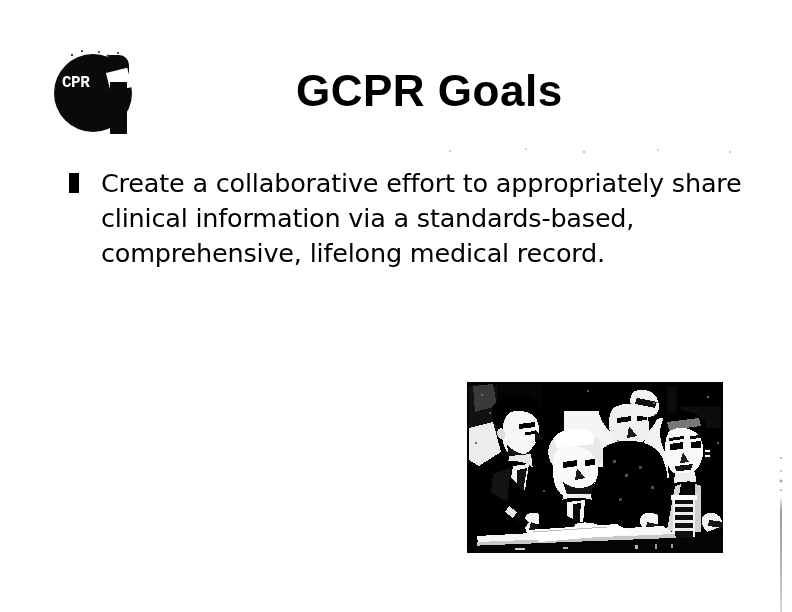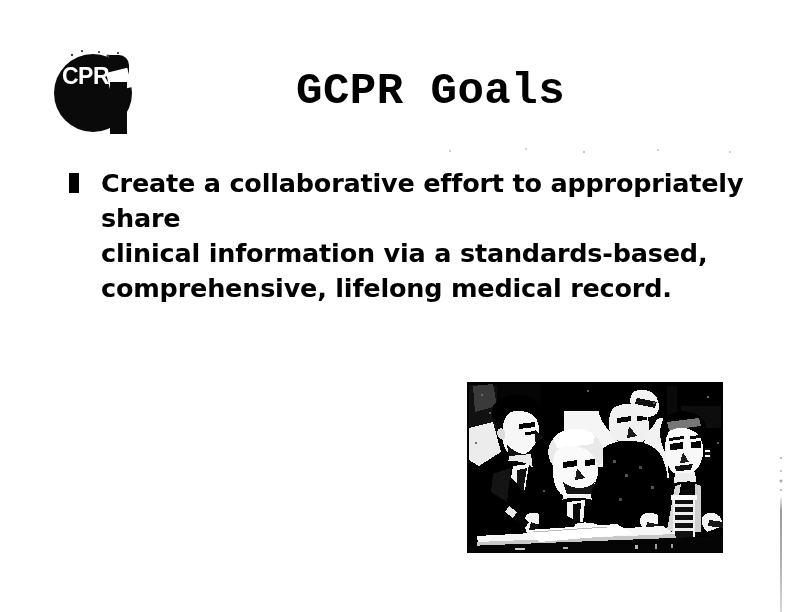--- a/index.html
+++ b/index.html
@@ -64,25 +64,25 @@
     left: 57px;
     top: 5px;
     width: 20px;
     height: 34px;
     background: #0a0a0a;
     border-top-right-radius: 10px;
   }
   .logo-text {
     position: absolute;
     left: 10px;
-    top: 15px;
+    top: 25px;
     width: 72px;
-    font-family: Liberation Sans, sans-serif;
+    font-family: Liberation Mono, monospace;
     font-weight: bold;
-    font-size: 23px;
+    font-size: 16px;
     letter-spacing: -0.5px;
     color: #ffffff;
     line-height: 1;
     z-index: 3;
   }
   
   .logo-speckle {
     position: absolute;
     left: 14px;
     top: -2px;
@@ -97,40 +97,39 @@
       radial-gradient(circle at 52px 5px, #333 0 1.2px, transparent 1.5px),
       radial-gradient(circle at 58px 11px, #222 0 1.2px, transparent 1.5px);
     opacity: .85;
   }
 
   
   .title {
     position: absolute;
     left: 296px;
     top: 66px;
-    font-family: Liberation Mono, monospace;
+    font-family: Liberation Sans, sans-serif;
     font-weight: bold;
     font-size: 44px;
     letter-spacing: 0.5px;
     color: #000000;
     white-space: nowrap;
   }
 
   
   .bullets {
     position: absolute;
     left: 68px;
     top: 166px;
     width: 690px;
   }
   .bullet-row {
     position: relative;
     padding-left: 33px;
     margin-bottom: 16px;
-    font-weight: bold;
   }
   .bullet-marker {
     position: absolute;
     left: 1px;
     top: 7px;
     width: 10px;
     height: 20px;
     background: #000000;
   }
   .bullet-text {

